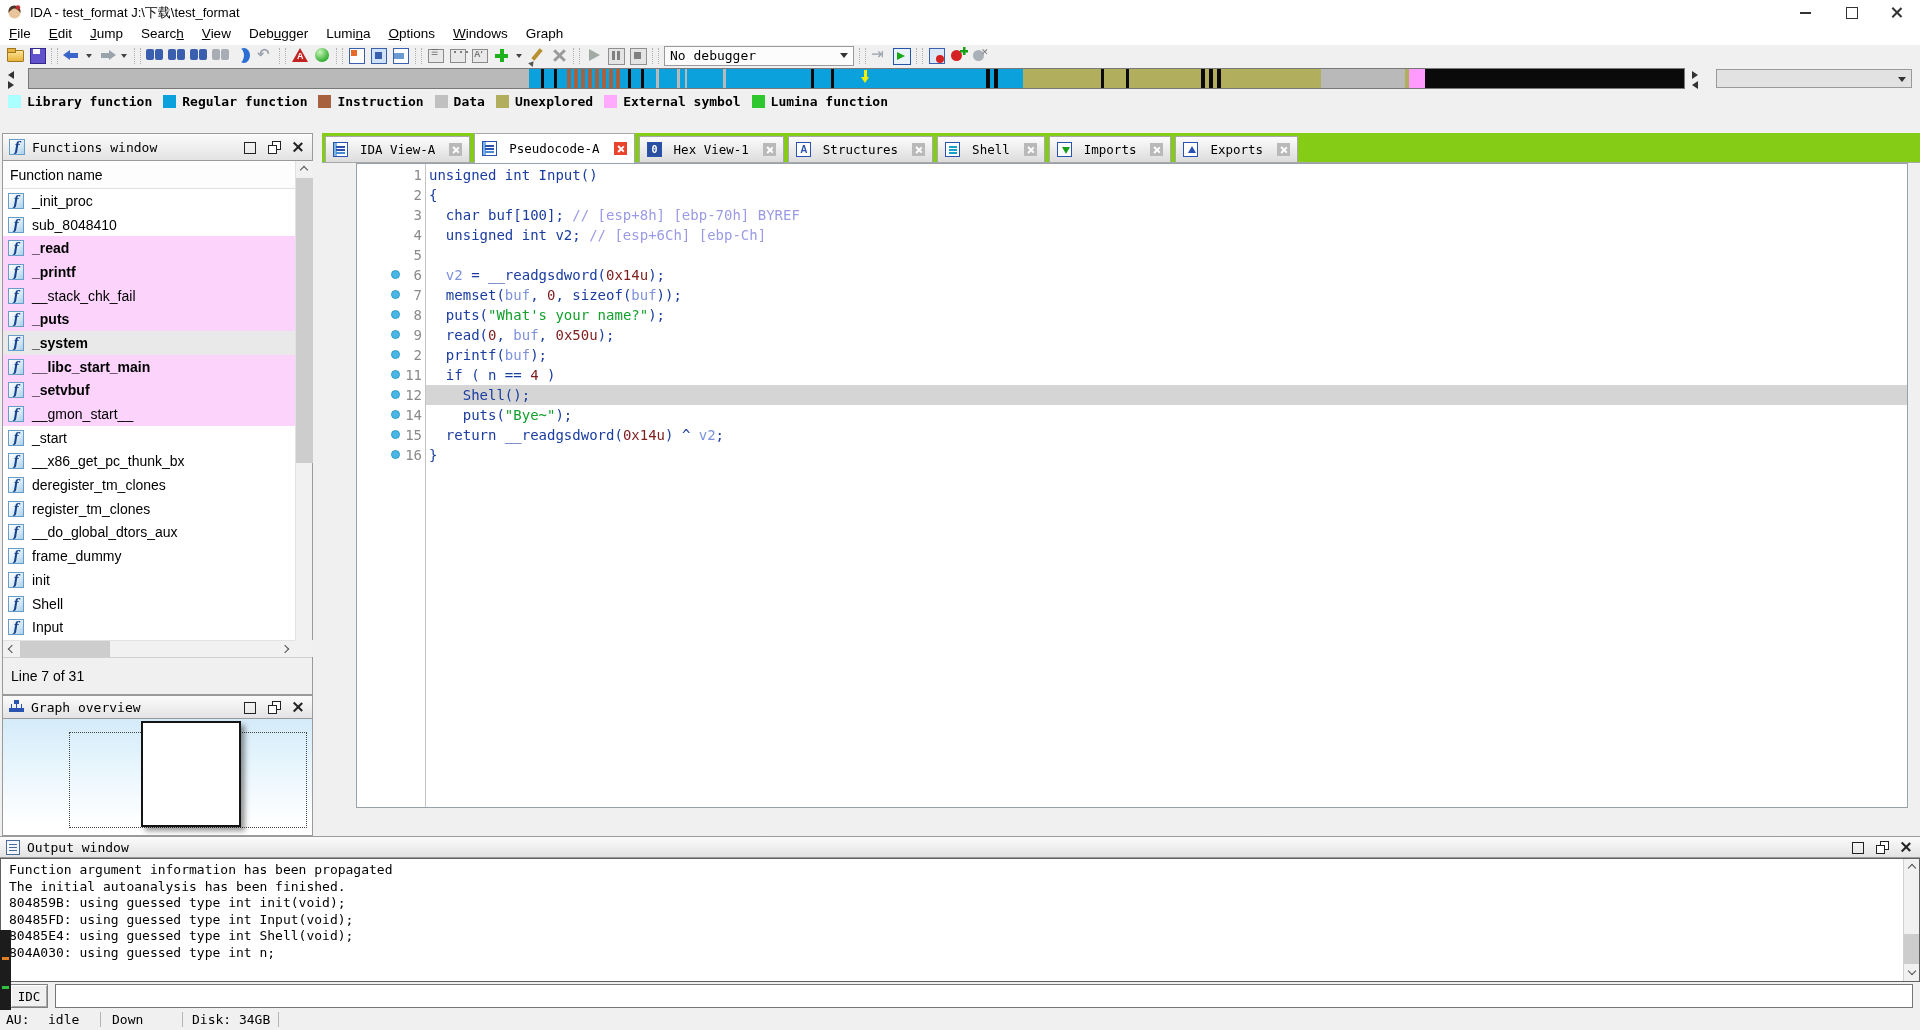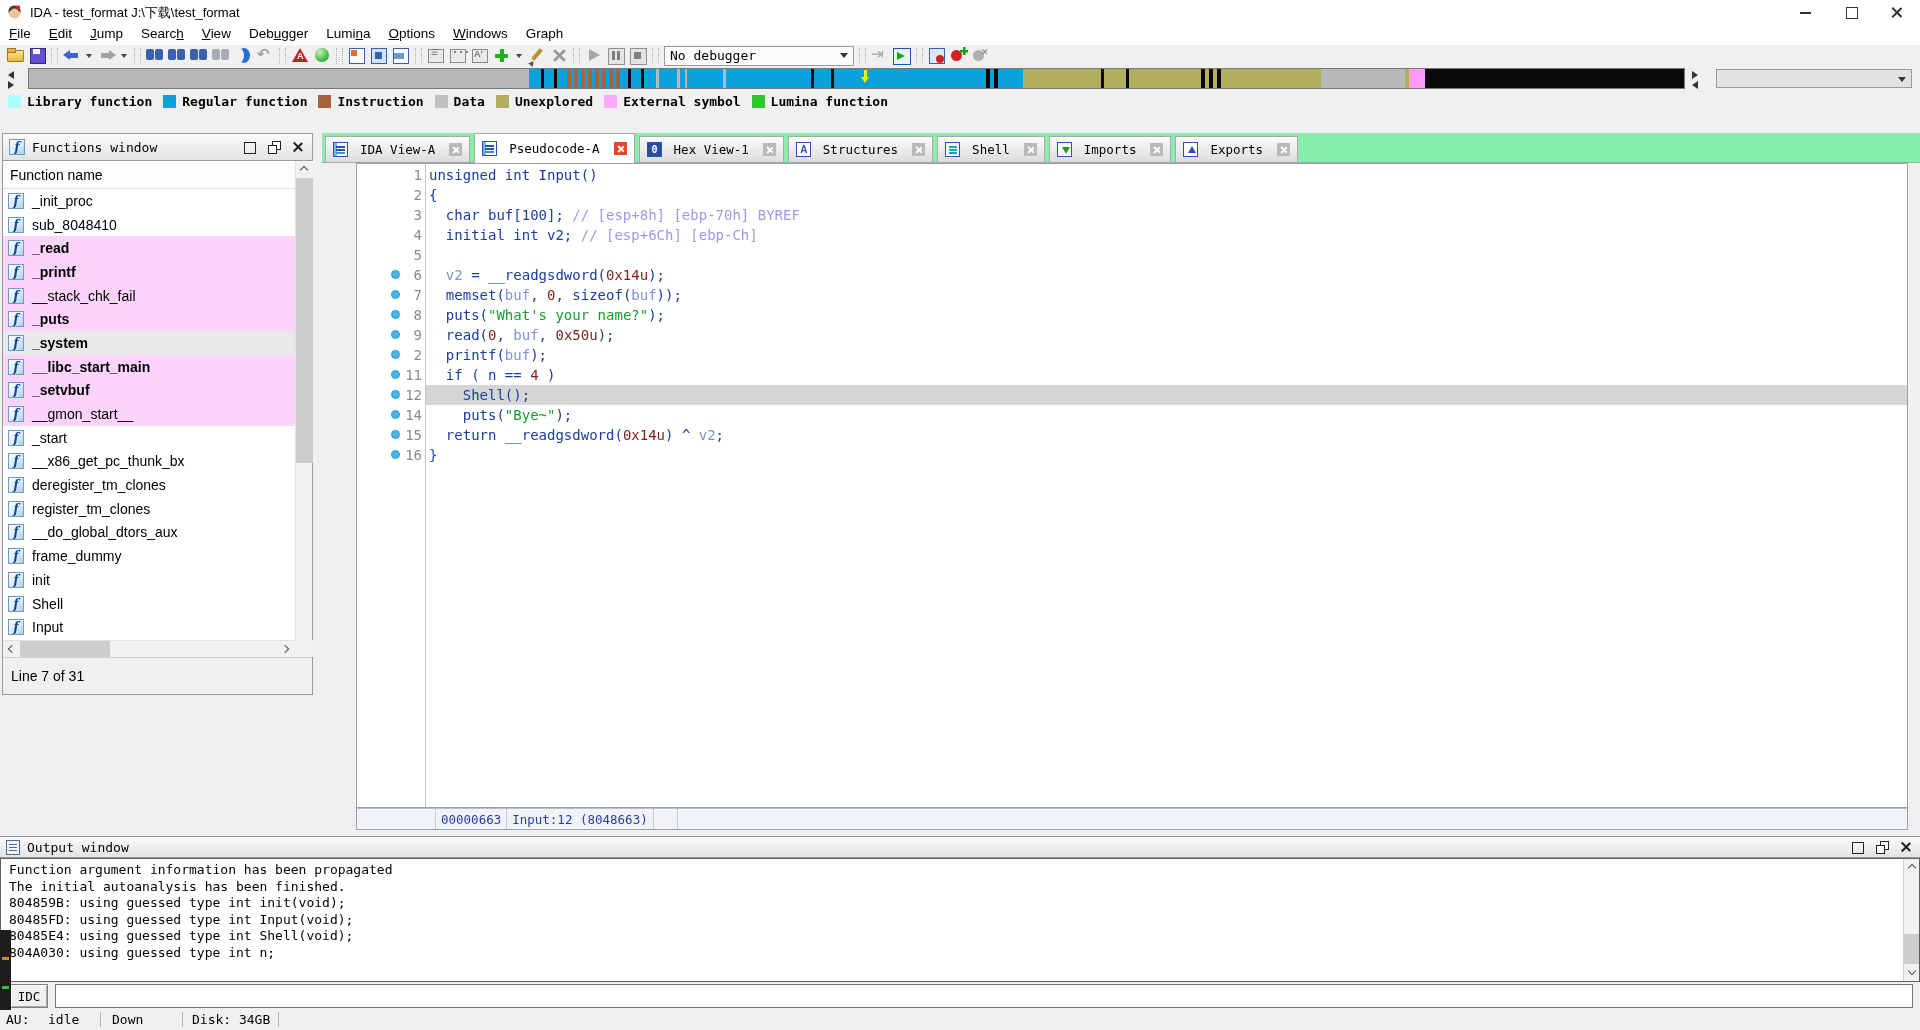--- a/index.html
+++ b/index.html
@@ -136,21 +136,21 @@
   .graph-panel { position:absolute; left:2px; top:695px; width:311px; height:141px; }
   .graph-panel .panel-title { height:24px; }
   .graph-body { position:absolute; left:0; top:24px; right:0; bottom:0; border:1px solid #9a9a9a; border-top:none; background:linear-gradient(180deg,#d4ebf9 0%,#eaf6fd 45%,#ffffff 90%); overflow:hidden; }
   .graph-view-rect { position:absolute; left:66px; top:13px; width:238px; height:96px; border:1px dotted #444; }
   .graph-node { position:absolute; left:138px; top:2px; width:100px; height:106px; background:#fff; border:2px solid #141414; box-shadow:4px 4px 5px rgba(0,0,0,0.4); }
   .gicon { display:inline-block; width:15px; height:14px; position:relative; }
   .gicon::before { content:""; position:absolute; left:5px; top:0; width:5px; height:4px; background:#2a52b0; box-shadow:-5px 8px 0 #2a52b0, 5px 8px 0 #2a52b0, 0 8px 0 #2a52b0; }
   .gicon::after { content:""; position:absolute; left:7px; top:4px; width:1px; height:4px; background:#2a52b0; box-shadow:-5px 0 0 #2a52b0, 5px 0 0 #2a52b0; }
 
   
-  .tabbar { position:absolute; left:322px; top:133px; right:0; height:30px; display:flex; align-items:flex-end; padding-left:3px; border-bottom:1px solid #a8a8a8; background:#86efac; }
+  .tabbar { position:absolute; left:322px; top:133px; right:0; height:30px; display:flex; align-items:flex-end; padding-left:3px; border-bottom:1px solid #a8a8a8; background:#84cc16; }
   .tab { display:flex; align-items:center; height:26px; padding:0 7px; background:linear-gradient(#fcfcfc,#dcdcdc); border:1px solid #a8a8a8; border-bottom:none; margin-right:4px; font:12.5px "DejaVu Sans Mono",monospace; position:relative; }
   .tab .tlabel { margin:0 14px 0 12px; white-space:pre; }
   .tab.active { height:30px; background:#fff; z-index:2; margin-bottom:-1px; }
   .tico { width:15px; height:15px; position:relative; background:#fff; border:1px solid #2a52b0; flex:0 0 auto; }
   .tico-doc::after { content:""; position:absolute; left:2px; top:3px; width:9px; height:1.5px; background:#2a52b0; box-shadow:0 3px 0 #2a52b0, 0 6px 0 #4a8ad4; }
   .tico-doc::before { content:""; position:absolute; left:0; top:0; width:3px; height:13px; background:#7ab2e0; }
   .tico-hex { background:#2a4fa0; }
   .tico-hex::after { content:"0"; position:absolute; left:4px; top:0.5px; font:bold 10px "DejaVu Sans Mono",monospace; color:#fff; }
   .tico-struct::after { content:"A"; position:absolute; left:3.5px; top:0.5px; font:bold 10px "Liberation Sans",sans-serif; color:#2a52b0; }
   .tico-enum::after { content:""; position:absolute; left:3px; top:3px; width:8px; height:1.5px; background:#18a0c8; box-shadow:0 3px 0 #18a0c8, 0 6px 0 #18a0c8; }
@@ -415,20 +415,33 @@
             <span class="chev chev-right"></span>
           </div>
       </div>
       <div class="scorner"></div>
       <div class="fn-status">
         <span>Line 7 of 31</span>
       </div>
     </div>
   </div>
 
+  <div class="graph-panel">
+    <div class="panel-title">
+      <span class="gicon"></span>
+      <span class="pt-label">Graph overview</span>
+      <span class="pbtn pb-max"></span>
+      <span class="pbtn pb-float"></span>
+      <span class="pbtn pb-close"></span>
+    </div>
+    <div class="graph-body">
+      <div class="graph-view-rect"></div>
+      <div class="graph-node"></div>
+    </div>
+  </div>
 
   <div class="tabbar" id="tabbar">
       <div class="tab">
         <div class="tico tico-doc"></div>
         <span class="tlabel">IDA View-A</span>
         <div class="tclose"></div>
       </div>
       <div class="tab active">
         <div class="tico tico-doc"></div>
         <span class="tlabel">Pseudocode-A</span>
@@ -460,40 +473,34 @@
         <div class="tclose"></div>
       </div>
     </div>
 
   <div class="code-panel">
     <div class="gutline"></div>
     <div class="code" id="code">
         <div class="cl"><div class="num">1</div><div class="src"><span class="c-d">unsigned int Input()</span></div></div>
         <div class="cl"><div class="num">2</div><div class="src"><span class="c-d">{</span></div></div>
         <div class="cl"><div class="num">3</div><div class="src"><span class="c-d">  char buf[100]; </span><span class="c-c">// [esp+8h] [ebp-70h] BYREF</span></div></div>
-        <div class="cl"><div class="num">4</div><div class="src"><span class="c-d">  initial int v2; </span><span class="c-c">// [esp+6Ch] [ebp-Ch]</span></div></div>
+        <div class="cl"><div class="num">4</div><div class="src"><span class="c-d">  unsigned int v2; </span><span class="c-c">// [esp+6Ch] [ebp-Ch]</span></div></div>
         <div class="cl"><div class="num">5</div><div class="src"></div></div>
         <div class="cl"><div class="bp"></div><div class="num">6</div><div class="src"><span class="c-l">  v2</span><span class="c-d"> = __readgsdword(</span><span class="c-n">0x14u</span><span class="c-d">);</span></div></div>
         <div class="cl"><div class="bp"></div><div class="num">7</div><div class="src"><span class="c-d">  memset(</span><span class="c-l">buf</span><span class="c-d">, </span><span class="c-n">0</span><span class="c-d">, sizeof(</span><span class="c-l">buf</span><span class="c-d">));</span></div></div>
         <div class="cl"><div class="bp"></div><div class="num">8</div><div class="src"><span class="c-d">  puts(</span><span class="c-s">"What's your name?"</span><span class="c-d">);</span></div></div>
         <div class="cl"><div class="bp"></div><div class="num">9</div><div class="src"><span class="c-d">  read(</span><span class="c-n">0</span><span class="c-d">, </span><span class="c-l">buf</span><span class="c-d">, </span><span class="c-n">0x50u</span><span class="c-d">);</span></div></div>
         <div class="cl"><div class="bp"></div><div class="num">2</div><div class="src"><span class="c-d">  printf(</span><span class="c-l">buf</span><span class="c-d">);</span></div></div>
         <div class="cl"><div class="bp"></div><div class="num">11</div><div class="src"><span class="c-d">  if ( n == </span><span class="c-n">4</span><span class="c-d"> )</span></div></div>
         <div class="cl hl"><div class="bp"></div><div class="num">12</div><div class="src"><span class="c-d">    Shell();</span></div></div>
         <div class="cl"><div class="bp"></div><div class="num">14</div><div class="src"><span class="c-d">    puts(</span><span class="c-s">"Bye~"</span><span class="c-d">);</span></div></div>
         <div class="cl"><div class="bp"></div><div class="num">15</div><div class="src"><span class="c-d">  return __readgsdword(</span><span class="c-n">0x14u</span><span class="c-d">) ^ </span><span class="c-l">v2</span><span class="c-d">;</span></div></div>
         <div class="cl"><div class="bp"></div><div class="num">16</div><div class="src"><span class="c-d">}</span></div></div>
       </div>
   </div>
-  <div class="code-status">
-    <div class="cs-pad"></div>
-    <div class="cs-cell">00000663</div>
-    <div class="cs-cell">Input:12 (8048663)</div>
-    <div class="cs-cell" style="width:24px;"></div>
-  </div>
 
   <div class="out-panel">
     <div class="panel-title">
       <span class="oicon"></span>
       <span class="pt-label">Output window</span>
       <span class="pbtn pb-max"></span>
       <span class="pbtn pb-float"></span>
       <span class="pbtn pb-close"></span>
     </div>
     <div class="out-body">

